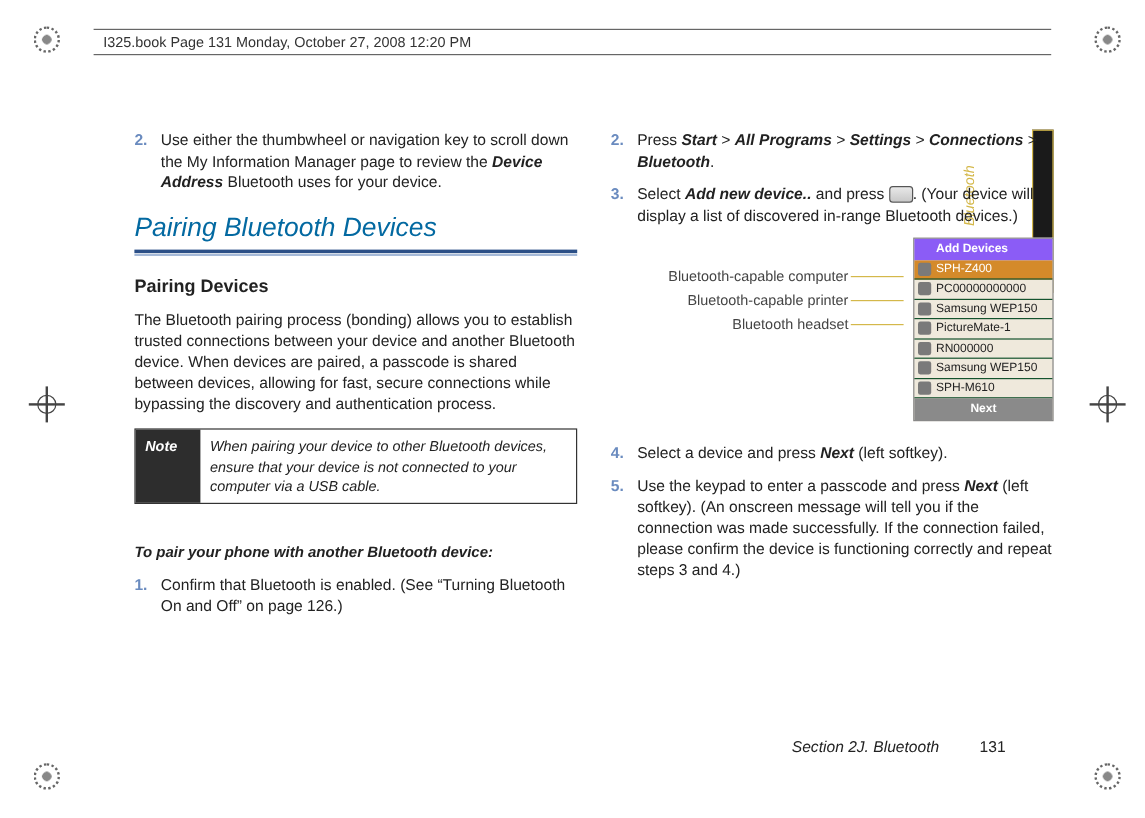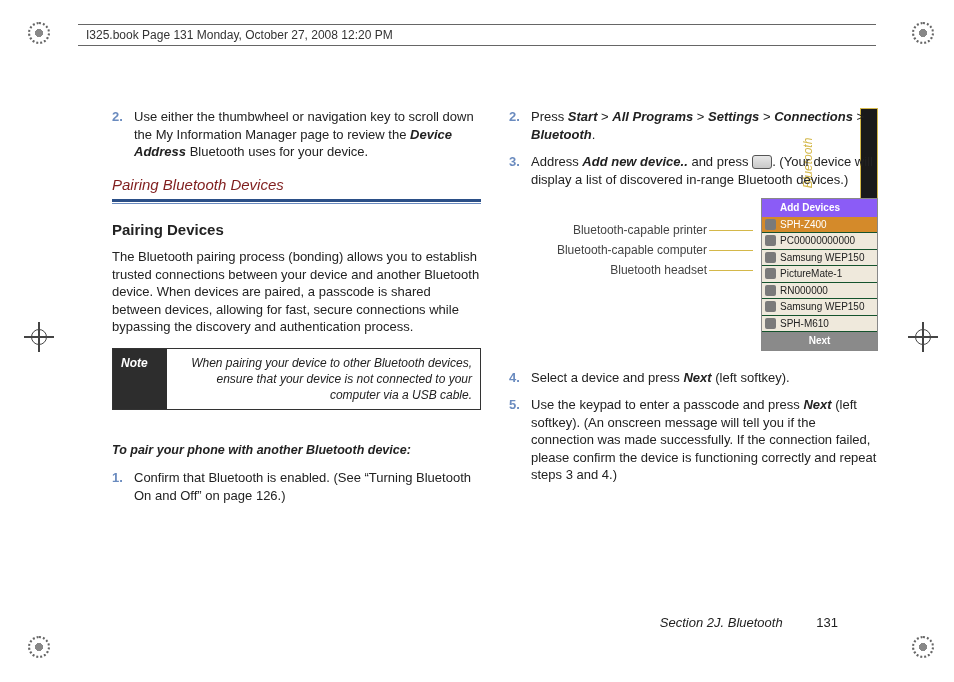--- a/index.html
+++ b/index.html
@@ -48,21 +48,21 @@
   .num-list { list-style: none; padding-left: 22px; }
   .num-list li { position: relative; margin-bottom: 10px; }
   .num-list li .num {
     position: absolute; left: -22px; top: 0;
     color: #6a8bbf; font-weight: bold;
   }
 
   h2.section-title {
     font-family: Arial, sans-serif;
     font-style: italic; font-weight: 500;
-    font-size: 15px; color: #7f1d1d;
+    font-size: 22px; color: #0369a1;
     margin: 14px 0 4px 0;
   }
   .title-rule {
     height: 3px; background: #2b4f87; width: 100%;
     margin-bottom: 1px;
   }
   .title-rule2 {
     height: 1px; background: #6a8bbf; width: 100%;
     margin-bottom: 16px;
   }
@@ -77,21 +77,21 @@
   .note-box {
     display: flex; border: 1px solid #333; margin-bottom: 10px;
     font-size: 12px;
   }
   .note-label {
     background: #2d2d2d; color: #fff; font-style: italic;
     font-weight: bold; padding: 6px 8px; width: 54px;
     display: flex; align-items: flex-start;
   }
   .note-text {
-    font-style: italic; padding: 6px 8px; flex: 1; text-align: right;
+    font-style: italic; padding: 6px 8px; flex: 1;
   }
 
   .instr-lead {
     font-style: italic; font-weight: 600; margin-bottom: 10px;
     font-size: 12.5px;
     margin-top: 32px;
   }
 
   .bolditalic { font-style: italic; font-weight: bold; }
 
@@ -208,28 +208,28 @@
   </div>
 
   <div class="col">
     <ol class="num-list">
       <li>
         <span class="num">2.</span>
         <span><span>Press </span><span class="bolditalic">Start</span><span> &gt; </span><span class="bolditalic">All Programs</span><span> &gt; </span><span class="bolditalic">Settings</span><span> &gt; </span><span class="bolditalic">Connections</span><span> &gt; </span><span class="bolditalic">Bluetooth</span><span>.</span></span>
       </li>
       <li>
         <span class="num">3.</span>
-        <span><span>Address </span><span class="bolditalic">Add new device..</span><span> and press </span><span class="button-glyph"></span><span>. (Your device will display a list of discovered in-range Bluetooth devices.)</span></span>
+        <span><span>Select </span><span class="bolditalic">Add new device..</span><span> and press </span><span class="button-glyph"></span><span>. (Your device will display a list of discovered in-range Bluetooth devices.)</span></span>
       </li>
     </ol>
 
     <div class="callouts">
       <div class="callout-labels">
+        <div>Bluetooth-capable computer</div>
         <div>Bluetooth-capable printer</div>
-        <div>Bluetooth-capable computer</div>
         <div>Bluetooth headset</div>
       </div>
       <div style="width:46px;"></div>
       <div class="device-shot">
         <div class="device-titlebar">Add Devices</div>
         <div class="device-row sel">
             <span class="ic"></span>
             <span>SPH-Z400</span>
           </div>
         <div class="device-row">

